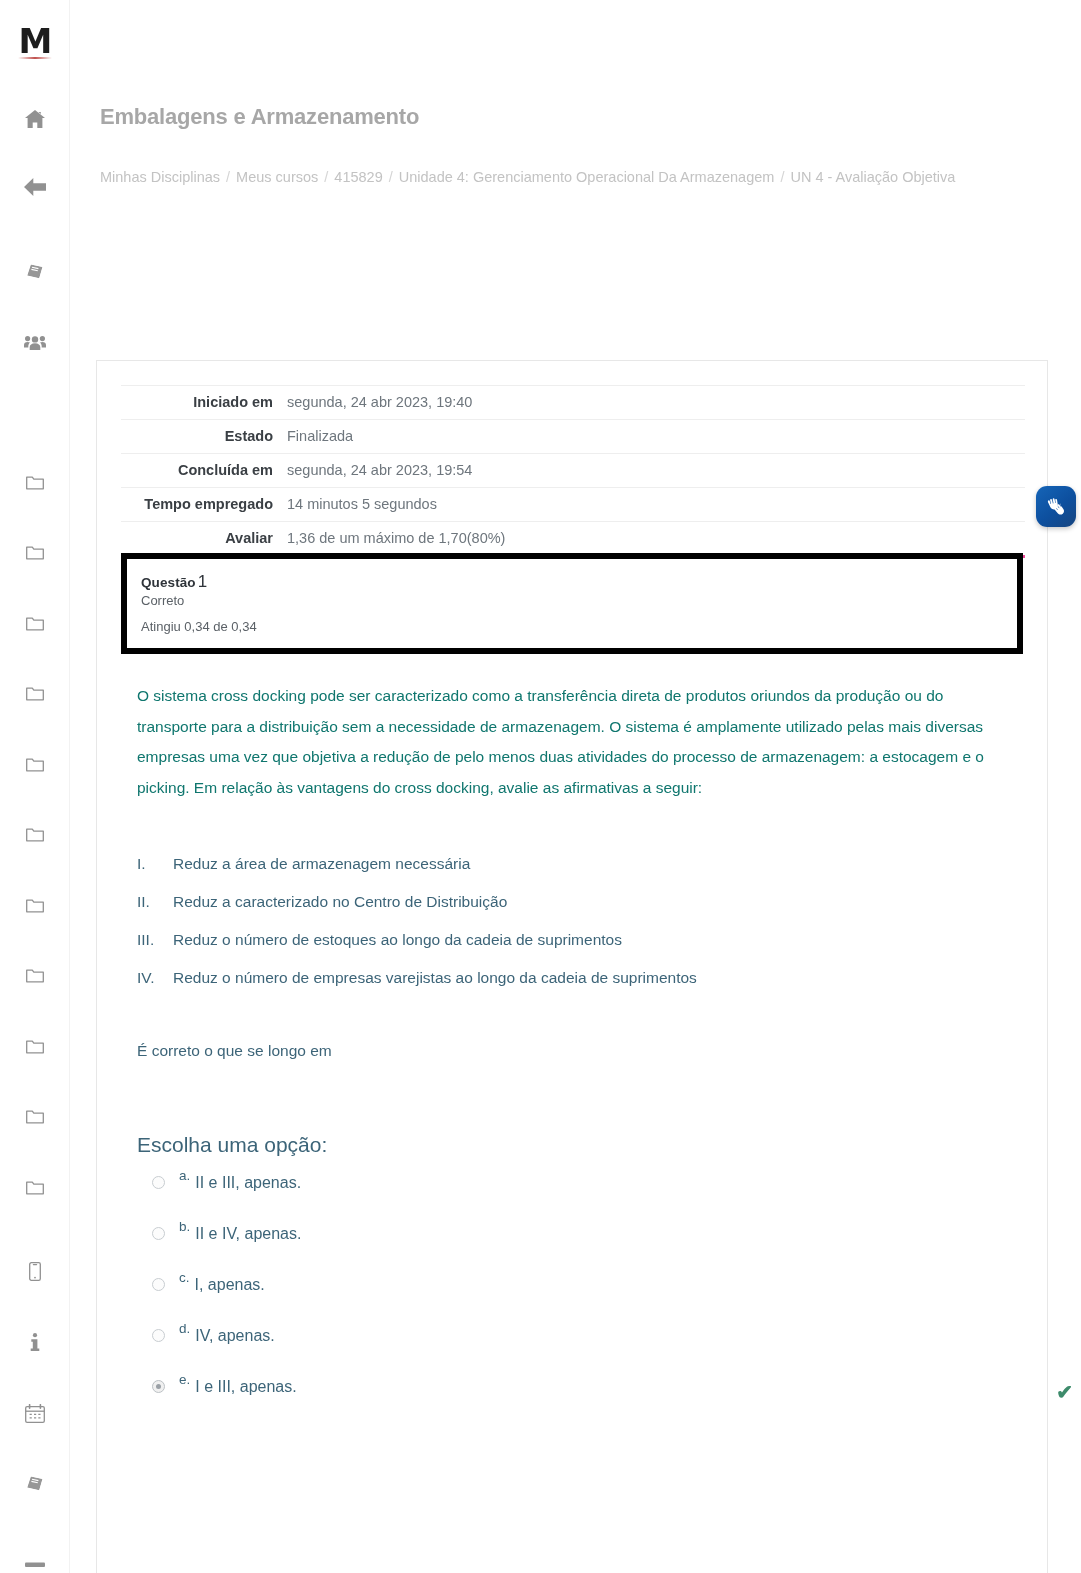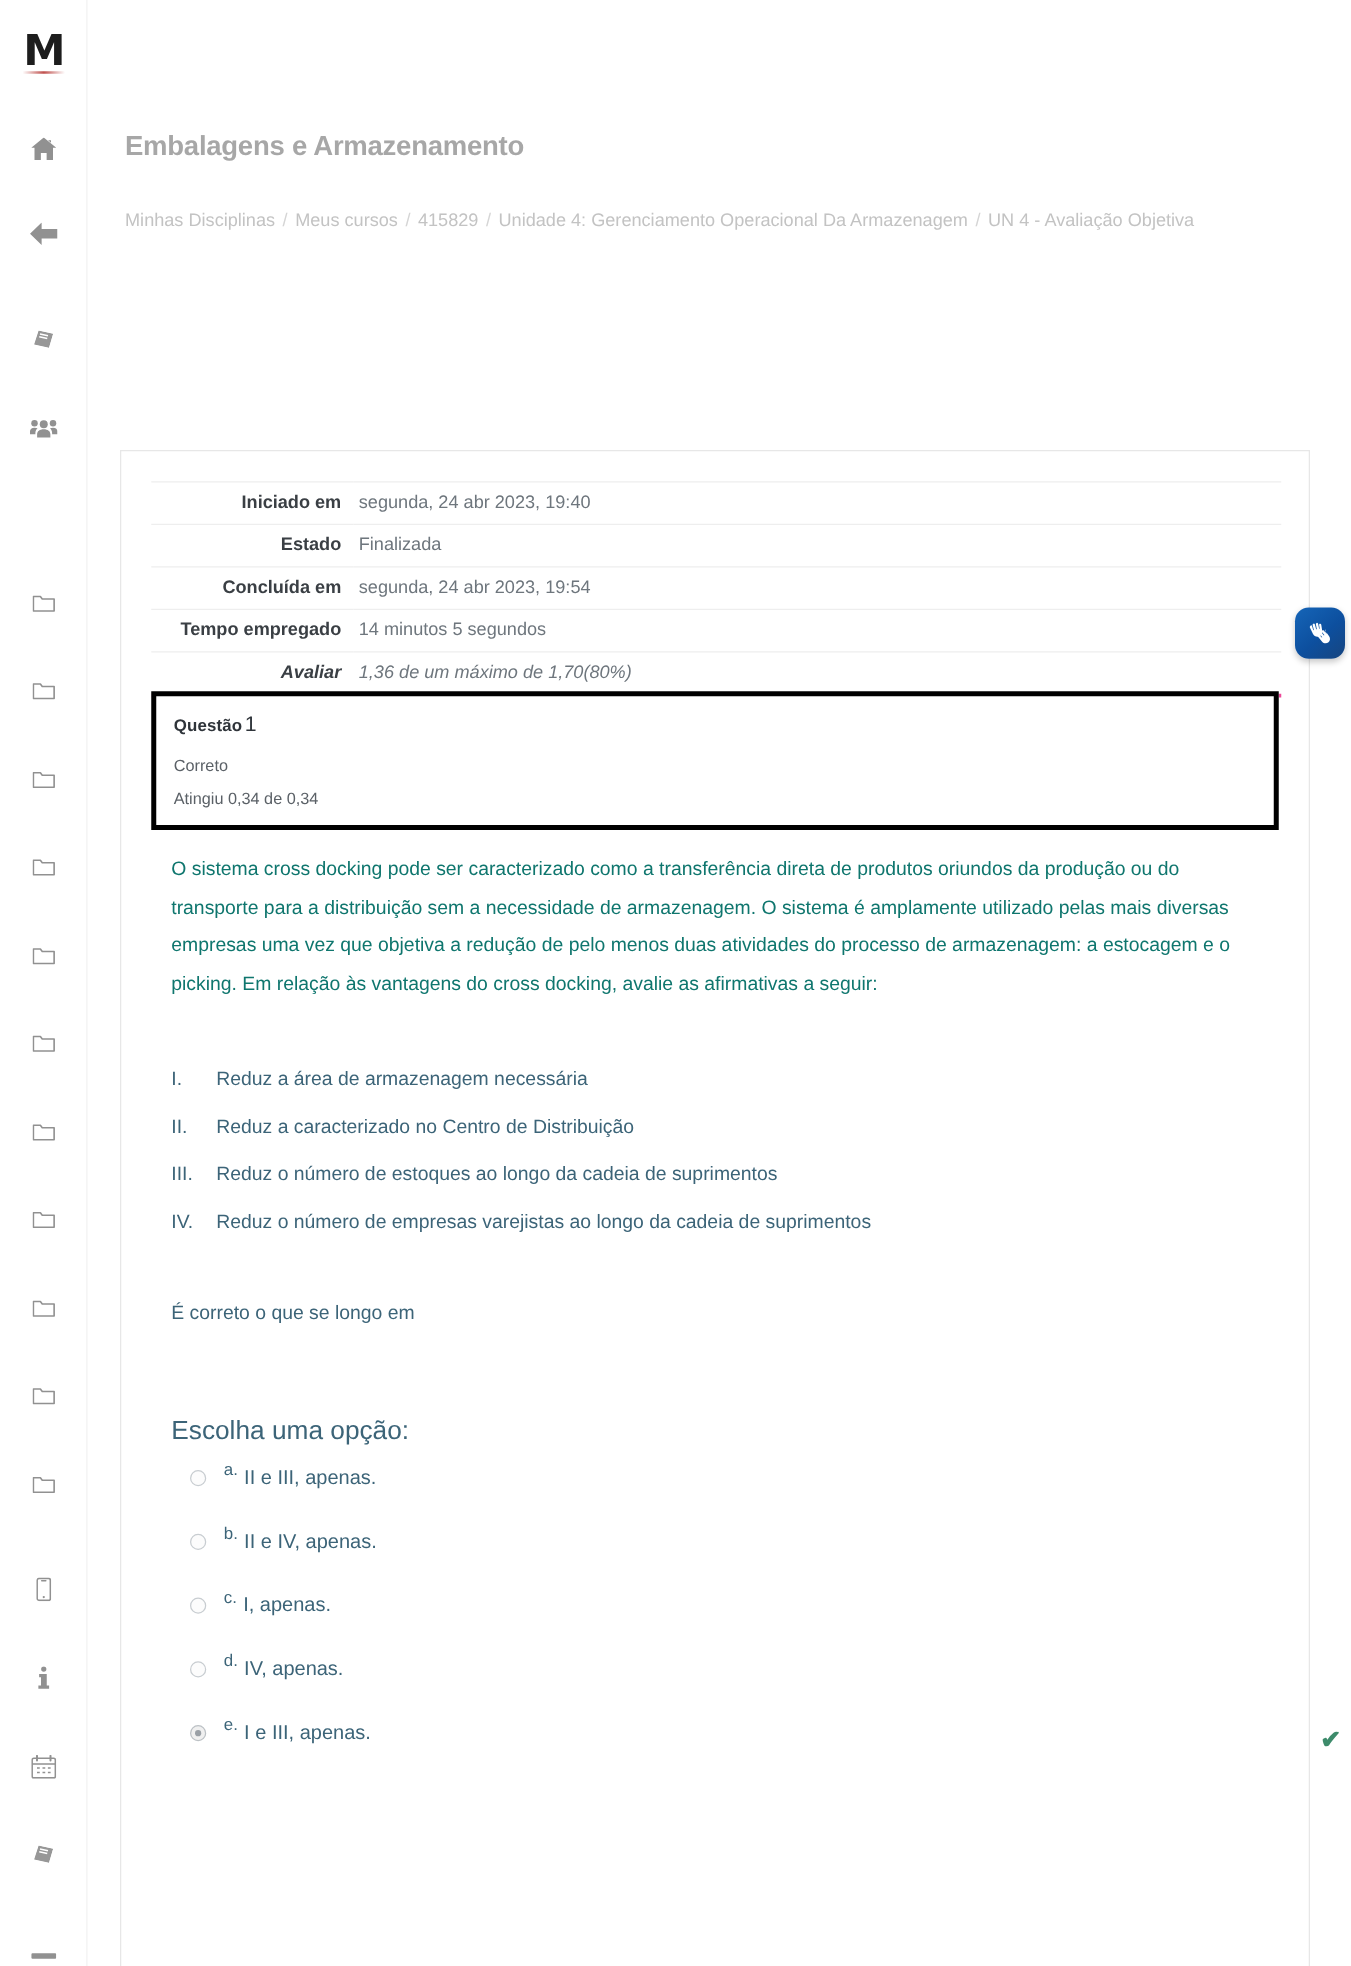--- a/index.html
+++ b/index.html
@@ -91,21 +91,21 @@
 
   
   #summary-table {
     position: absolute;
     left: 24px; top: 24px;
     width: 904px;
     border-collapse: collapse;
     font-size: 14.5px;
   }
   #summary-table tr { border-top: 1px solid #eeeeee; }
-  #summary-table tr:last-child { border-bottom: 3px solid #ec4899; font-style: italic; }
+  #summary-table tr:last-child { border-bottom: 3px solid #ec4899; }
   #summary-table th {
     width: 162px;
     text-align: right;
     padding: 7px 10px 7px 0;
     font-weight: 700;
     color: #3a3f44;
     vertical-align: top;
     line-height: 19px;
   }
   #summary-table td {
@@ -115,37 +115,37 @@
     color: #6e767d;
     vertical-align: top;
     line-height: 19px;
   }
 
   
   #question-head {
     position: absolute;
     left: 24px; top: 192px;
     width: 902px;
-    border: 4px solid #000000;
+    border: 6px solid #000000;
     background: #ffffff;
     padding: 13px 30px 14px 14px;
   }
   #question-head .q-no {
     font-size: 13.5px;
     font-weight: 700;
     color: #2f343a;
     letter-spacing: 0.1px;
   }
   #question-head .q-no .num {
     font-size: 17px;
     font-weight: 400;
     padding-left: 2px;
   }
   #question-head .q-state {
-    margin-top: 15px;
+    margin-top: 1px;
     font-size: 13px;
     color: #5b6167;
   }
   #question-head .q-grade {
     margin-top: 11px;
     font-size: 13px;
     color: #5b6167;
   }
 
   

